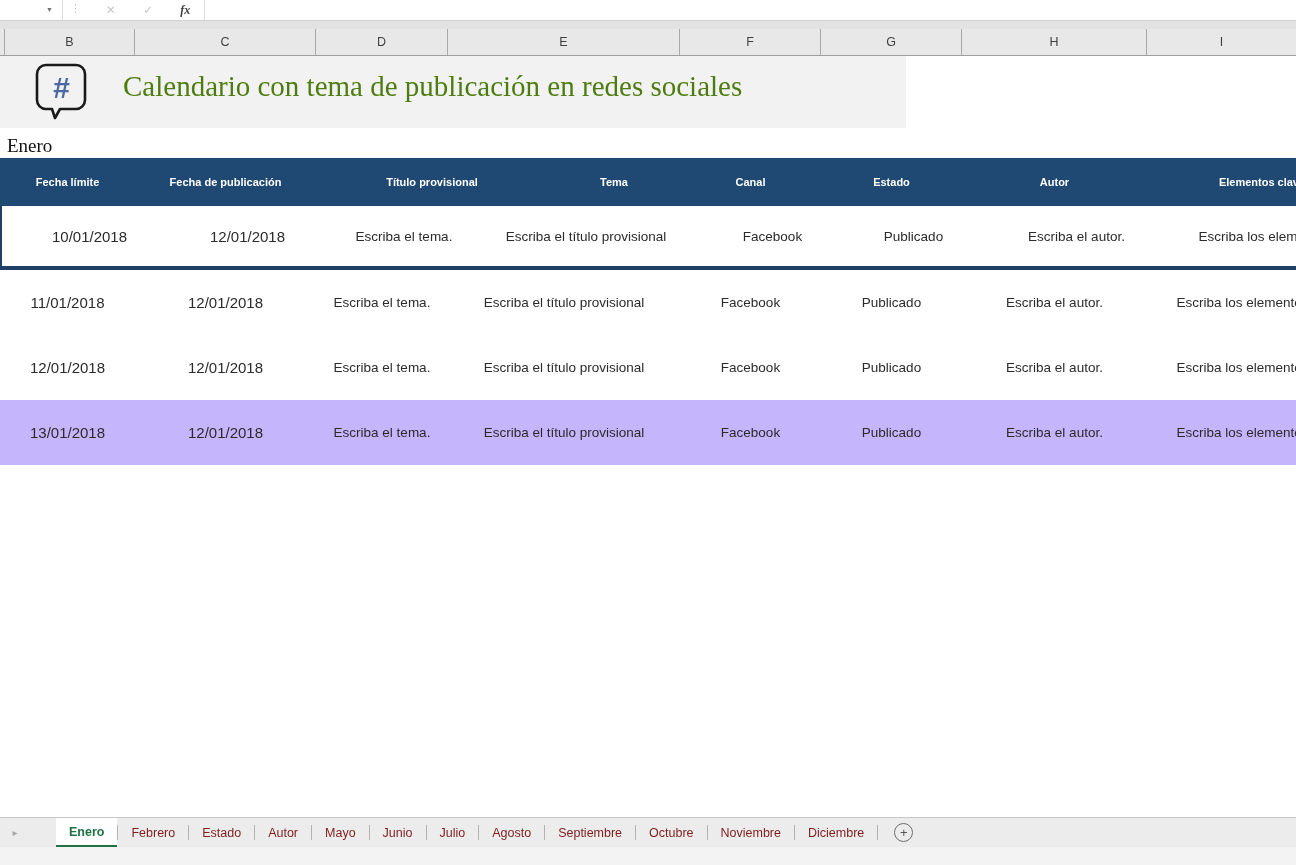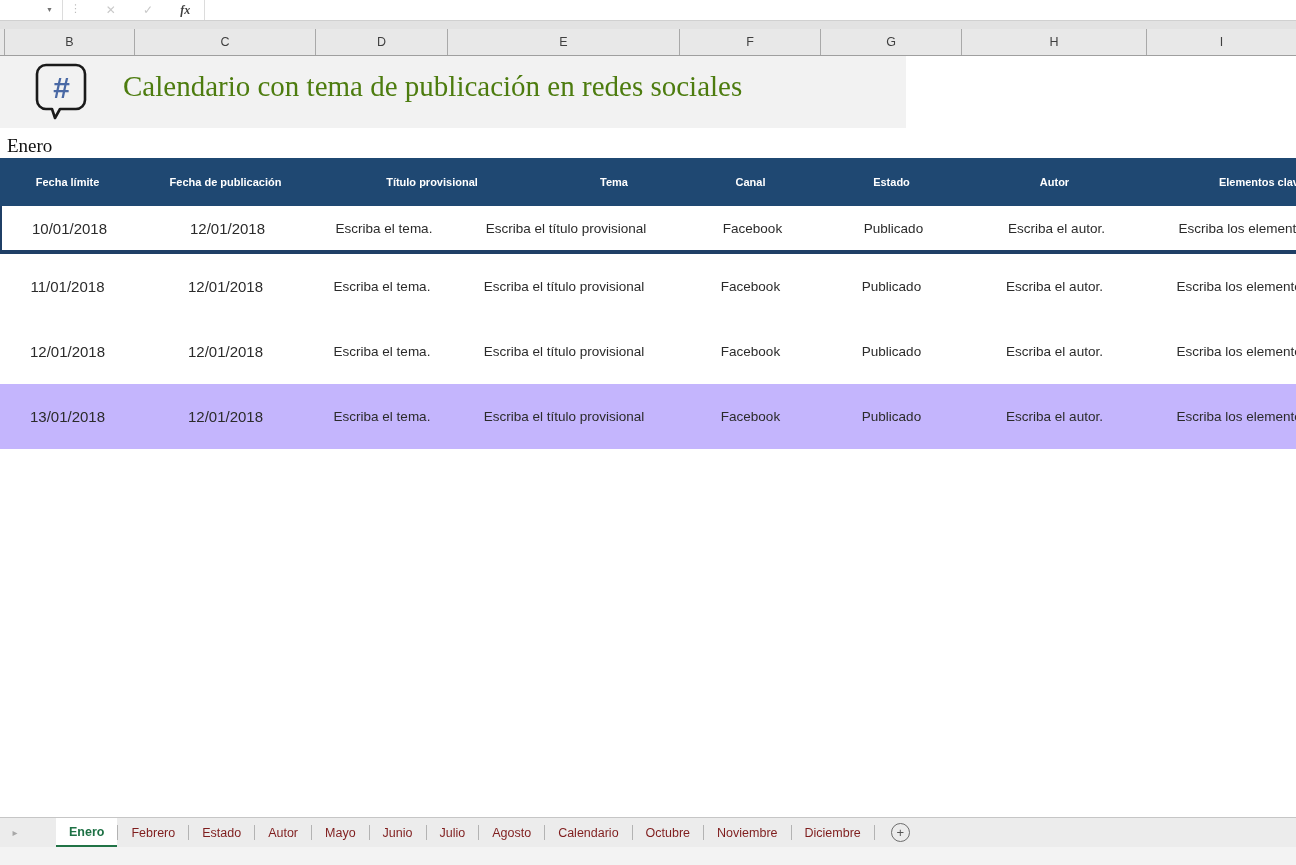--- a/index.html
+++ b/index.html
@@ -36,21 +36,21 @@
   .banner-title{position:absolute;left:123px;top:14px;font-family:"Liberation Serif","DejaVu Serif",serif;
                 font-size:29px;color:#4d7c0f;white-space:nowrap;}
 
   .month-heading{position:absolute;top:135px;left:7px;font-family:"Liberation Serif","DejaVu Serif",serif;
                  font-size:19px;color:#111;}
 
   
   .cal-table{position:absolute;top:158px;left:0;width:1296px;overflow:hidden;}
   .thead{height:48px;background:#1f4872;color:#fff;font-weight:bold;font-size:11px;display:flex;}
   .trow{height:65px;display:flex;font-size:13.5px;color:#2b2b2b;background:#fff;box-sizing:border-box;}
-  .trow.first{height:48px;border-bottom:4px solid #1f3f66;border-left:2px solid #1f3f66;}
+  .trow.first{height:64px;border-bottom:4px solid #1f3f66;border-left:2px solid #1f3f66;padding-left:20px;}
   .trow.highlight{background:#c4b5fd;}
   .tcell{display:flex;align-items:center;justify-content:center;flex:0 0 auto;white-space:nowrap;}
   .tc0{width:135px;} .tc1{width:181px;} .tc2{width:132px;} .tc3{width:232px;}
   .tc4{width:141px;} .tc5{width:141px;} .tc6{width:185px;} .tc7{width:230px;}
   .trow .tc0,.trow .tc1{font-size:15px;}
 
   
   .tab-bar{position:absolute;top:817px;left:0;width:100%;height:30px;background:#ececec;
            border-top:1px solid #c6c6c6;display:flex;align-items:stretch;box-sizing:border-box;}
   .nav-arrow{width:30px;display:flex;align-items:center;justify-content:center;
@@ -177,21 +177,21 @@
   <div class="tab">Autor</div>
   <span class="tab-div"></span>
   <div class="tab">Mayo</div>
   <span class="tab-div"></span>
   <div class="tab">Junio</div>
   <span class="tab-div"></span>
   <div class="tab">Julio</div>
   <span class="tab-div"></span>
   <div class="tab">Agosto</div>
   <span class="tab-div"></span>
-  <div class="tab">Calendario</div>
+  <div class="tab">Septiembre</div>
   <span class="tab-div"></span>
   <div class="tab">Octubre</div>
   <span class="tab-div"></span>
   <div class="tab">Noviembre</div>
   <span class="tab-div"></span>
   <div class="tab">Diciembre</div>
   <span class="tab-div"></span>
   <div class="add-sheet">+</div>
 </div>
 

